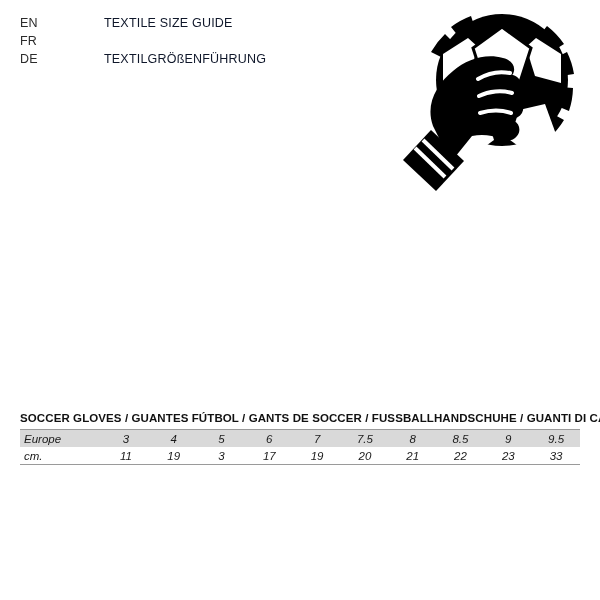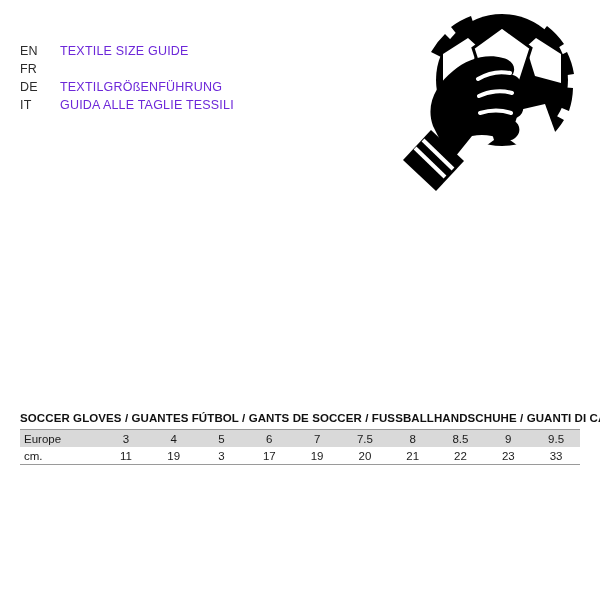--- a/index.html
+++ b/index.html
@@ -27,27 +27,27 @@
     display: flex;
     align-items: baseline;
     height: 18px;
   }
   .legend-code {
     width: 40px;
     font-size: 12.5px;
     letter-spacing: 0.2px;
     color: #2b2b2b;
     flex: 0 0 40px;
-    margin-top: 28px;
   }
   .legend-text {
     font-size: 12.5px;
     letter-spacing: 0.2px;
-    color: #6d28d9;
+    color: #0f172a;
     white-space: nowrap;
+    margin-left: 44px;
   }
 
   
   #illustration {
     position: absolute;
     top: 8px;
     left: 395px;
     width: 190px;
     height: 185px;
   }
@@ -65,20 +65,21 @@
     letter-spacing: 0.1px;
     color: #111111;
     padding-bottom: 5px;
     border-bottom: 1px solid #9a9a9a;
     white-space: nowrap;
   }
   table.sizes {
     border-collapse: collapse;
     width: 100%;
     table-layout: fixed;
+    font-style: italic;
   }
   table.sizes tr.band td {
     background: #d9d9d9;
   }
   table.sizes td {
     font-size: 11.5px;
     color: #1a1a1a;
     height: 17px;
     text-align: center;
     vertical-align: middle;
@@ -101,24 +102,20 @@
   <div class="legend-row">
     <span class="legend-code">EN</span>
     <span class="legend-text">TEXTILE SIZE GUIDE</span>
   </div>
   <div class="legend-row">
     <span class="legend-code">FR</span>
   </div>
   <div class="legend-row">
     <span class="legend-code">DE</span>
     <span class="legend-text">TEXTILGRÖßENFÜHRUNG</span>
-  </div>
-  <div class="legend-row">
-    <span class="legend-code">IT</span>
-    <span class="legend-text">GUIDA ALLE TAGLIE TESSILI</span>
   </div>
 </div>
 
 <div id="illustration">
   <svg width="190" height="185" viewBox="0 0 190 185" xmlns="http://www.w3.org/2000/svg">
     <g fill="#000000">
 
       <path d="M36 44 a78 78 0 0 1 14 -18 l9 9 a66 66 0 0 0 -11 15 z"></path>
       <path d="M56 19 a78 78 0 0 1 20 -11 l4 12 a66 66 0 0 0 -16 9 z"></path>
       <path d="M152 18 a78 78 0 0 1 17 18 l-11 7 a66 66 0 0 0 -14 -15 z"></path>

